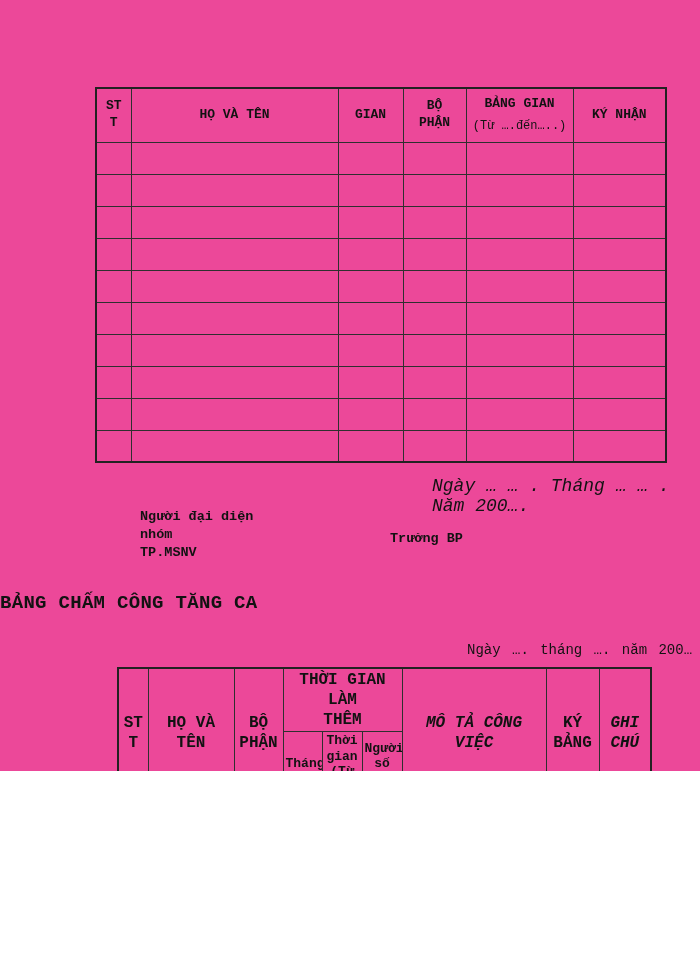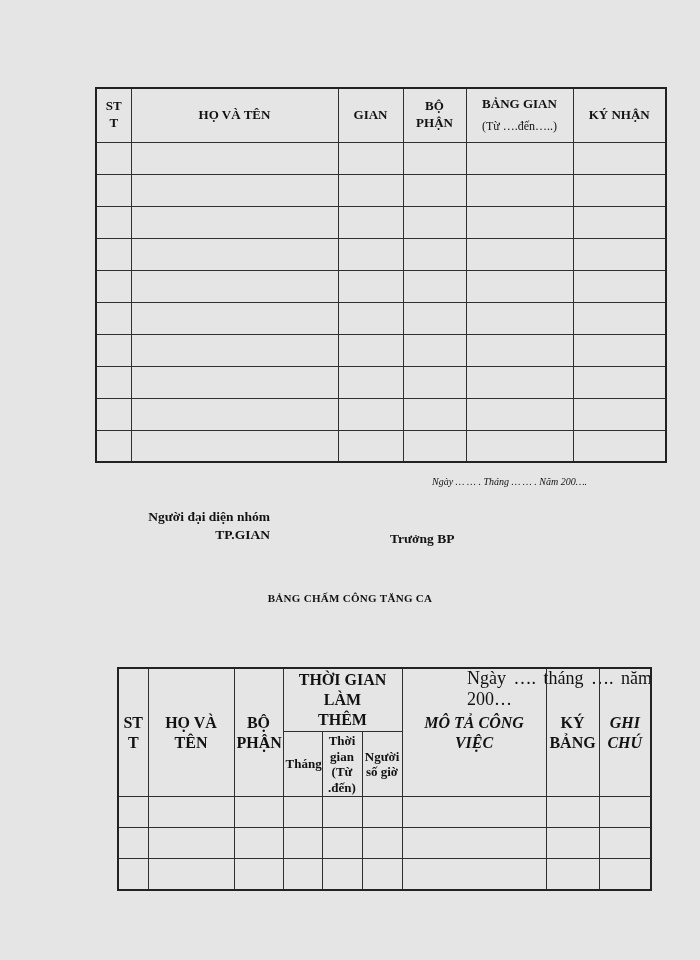--- a/index.html
+++ b/index.html
@@ -3,23 +3,23 @@
 <meta charset="utf-8">
 <style>
   :root{
     --border:#2f2f2f;
     --text:#121212;
   }
   html,body{margin:0;padding:0;background:#ffffff;}
   .page{
     position:relative;
     width:700px;
-    height:960px;
-    background:#e5e5e5;
-    font-family:Liberation Serif, serif;
+    height:771px;
+    background:#ec4899;
+    font-family:Liberation Mono, monospace;
     color:var(--text);
     overflow:hidden;
   }
   table{
     border-collapse:collapse;
     table-layout:fixed;
     position:absolute;
     border:2px solid #222;
   }
   th,td{
@@ -34,39 +34,39 @@
   
   .t1{left:95px;top:87px;width:570px;}
   .t1 thead tr{height:54px;}
   .t1 th{font-size:13px;font-weight:bold;line-height:1.3;}
   .t1 .time-sub{display:block;font-weight:400;font-size:12px;margin-top:6px;}
   .t1 tbody tr{height:32px;}
 
   
   .date1{
     position:absolute;left:432px;top:476px;
-    font-style:italic;font-size:10px;
+    font-style:italic;font-size:18px;
   }
   .sig-left{
     position:absolute;left:140px;top:508px;width:130px;
-    text-align:right;font-weight:bold;font-size:13.5px;line-height:18px;
+    text-align:left;font-weight:bold;font-size:13.5px;line-height:18px;
   }
   .sig-right{
     position:absolute;left:390px;top:531px;
     font-weight:bold;font-size:13.5px;
   }
 
   
   .title2{
     position:absolute;left:0;top:592px;width:700px;
-    text-align:center;font-weight:bold;font-size:11px;letter-spacing:.3px;
+    text-align:left;font-weight:bold;font-size:19px;letter-spacing:.3px;
   }
   .date2{
-    position:absolute;left:467px;top:668px;
-    font-size:18px;word-spacing:3px;
+    position:absolute;left:467px;top:642px;
+    font-size:14px;word-spacing:3px;
   }
 
   
   .t2{left:117px;top:667px;width:533px;}
   .t2 tr.hrow1{height:34px;}
   .t2 tr.hrow2{height:59px;}
   .t2 th{font-size:16px;font-weight:bold;line-height:1.25;}
   .t2 .sub{font-size:13px;line-height:1.2;}
   .t2 .italic{font-style:italic;}
   .t2 tbody tr{height:31px;}
@@ -181,21 +181,21 @@
           <td></td>
           <td></td>
         </tr>
     </tbody>
   </table>
 
   <div class="date1">Ngày … … . Tháng … … . Năm 200….</div>
 
   <div class="sig-left">
     <div>Người đại diện nhóm</div>
-    <div>TP.GIAN</div>
+    <div>TP.MSNV</div>
   </div>
 
   <div class="sig-right">Trưởng BP</div>
 
   <div class="title2">BẢNG CHẤM CÔNG TĂNG CA</div>
   <div class="date2">Ngày …. tháng …. năm 200…</div>
 
   <table class="t2">
     <colgroup>
       <col style="width:30px">

